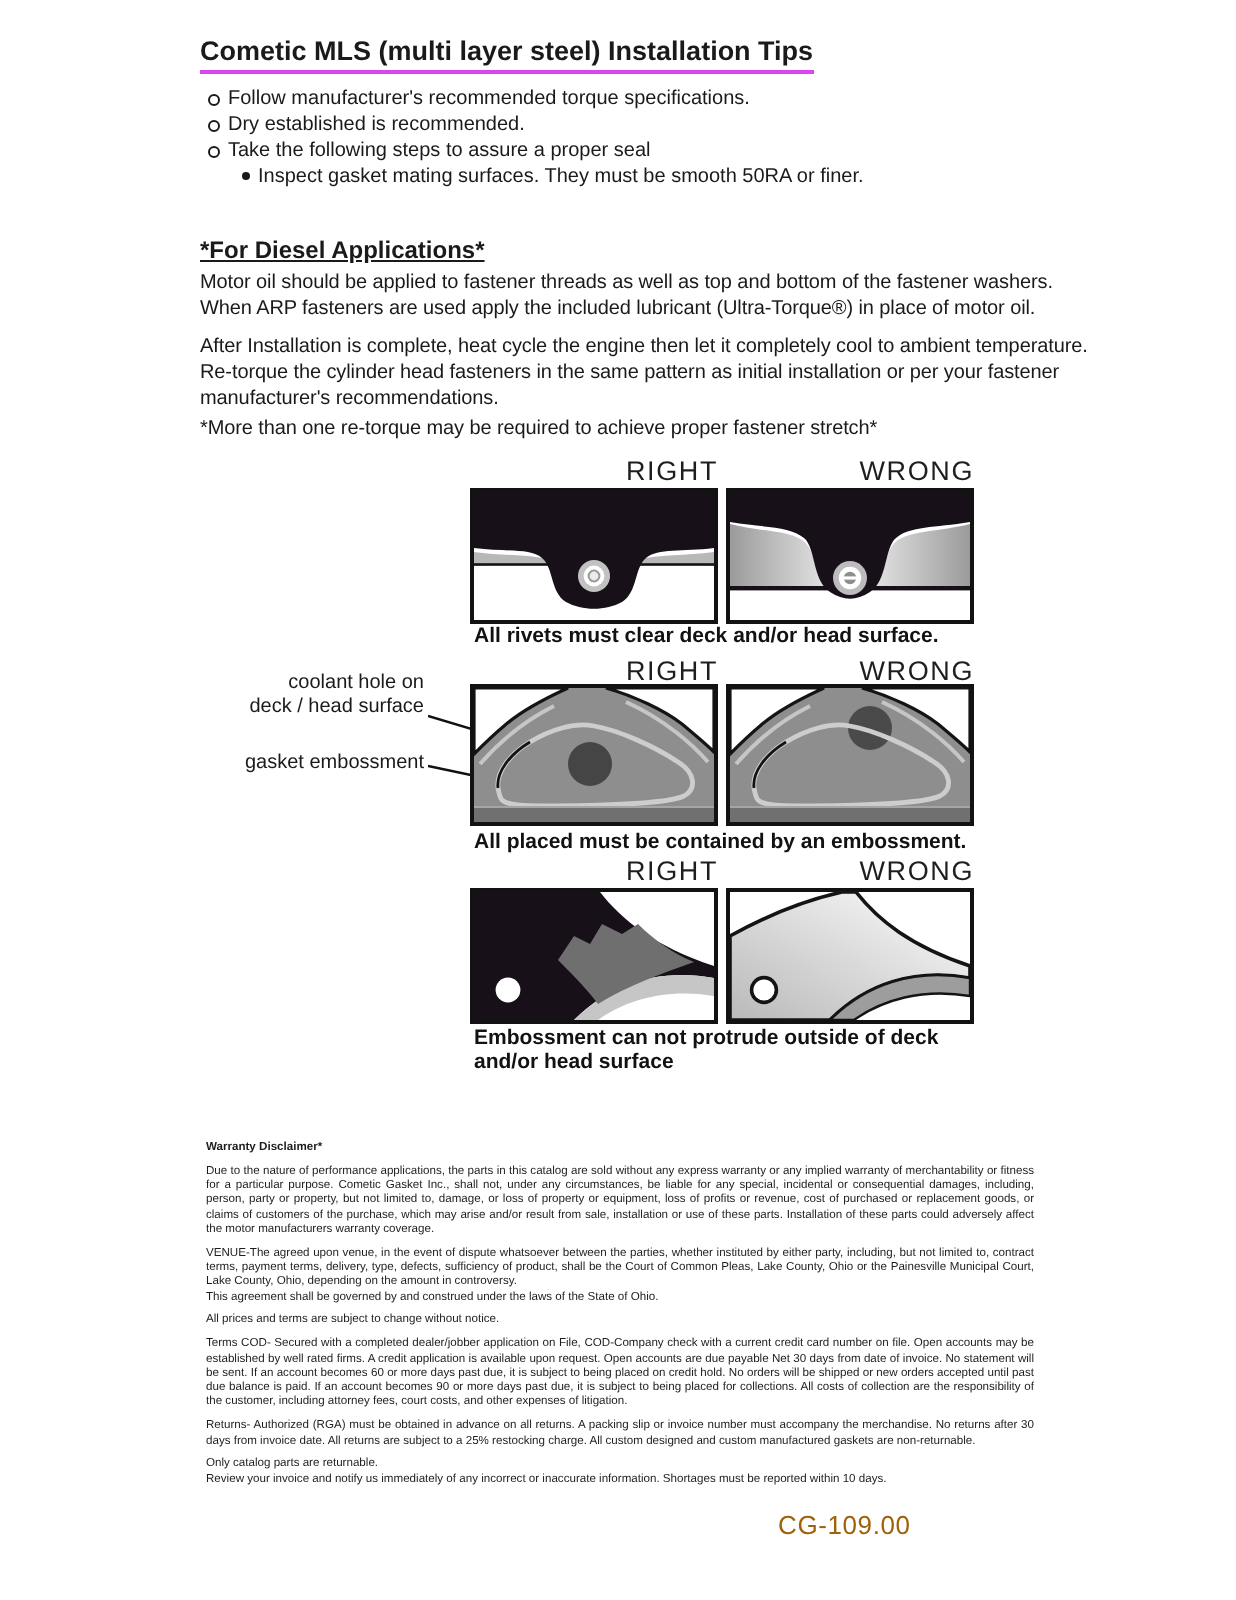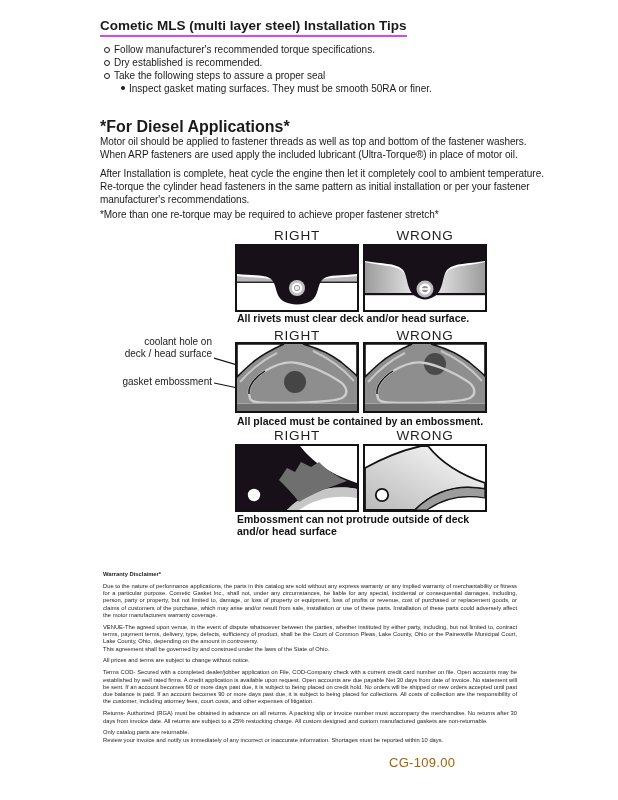--- a/index.html
+++ b/index.html
@@ -19,27 +19,27 @@
   .b-ring {
     width:4px; height:4px; border:1px solid #1a1a1a; border-radius:50%;
     margin:3.5px 4px 0 0; flex:none;
   }
   .b-dot {
     width:4px; height:4px; background:#1a1a1a; border-radius:50%;
     margin:4px 4px 0 0; flex:none;
   }
   .sub { margin-left:17px; }
 
-  .h-diesel { left:100px; top:118px; font-size:16px; font-weight:bold; }
+  .h-diesel { left:100px; top:118px; font-size:12px; font-weight:bold;text-decoration:underline; }
   .body-p { left:100px; width:452px; font-size:10px; line-height:13px; letter-spacing:-0.05px; }
   .p1 { top:135px; }
   .p2 { top:167px; }
   .note { top:208px; }
 
-  .dg-head { width:124px; text-align:center; font-size:13.5px; letter-spacing:0.8px; color:#1e1e1e; }
+  .dg-head { width:124px; text-align:right; font-size:13.5px; letter-spacing:0.8px; color:#1e1e1e; }
   .dbox { width:120px; border:2px solid #121212; background:#fff; }
   .dbox svg { display:block; width:120px; }
 
   .cap { left:237px; font-size:10.5px; font-weight:bold; color:#121212; line-height:11.5px; }
 
   .callout { font-size:10px; line-height:11.5px; text-align:right; color:#1a1a1a; }
   .leader { pointer-events:none; }
 
   .fine {
     left:103px; top:571px; width:414px; font-size:5.8px; line-height:7.3px;

